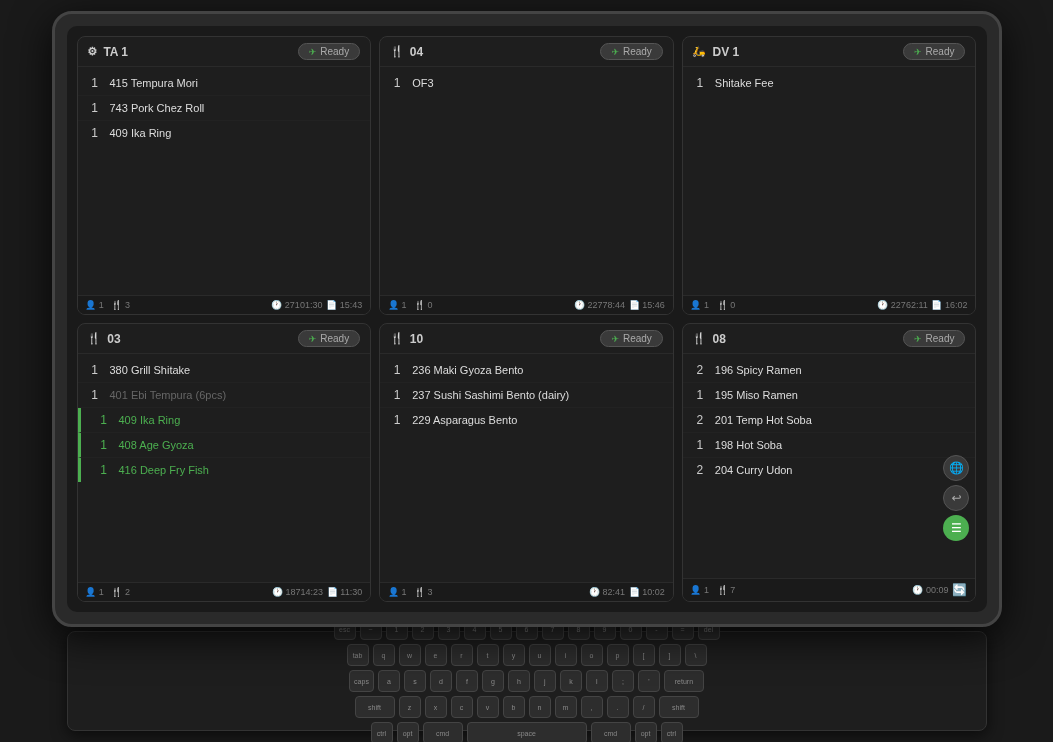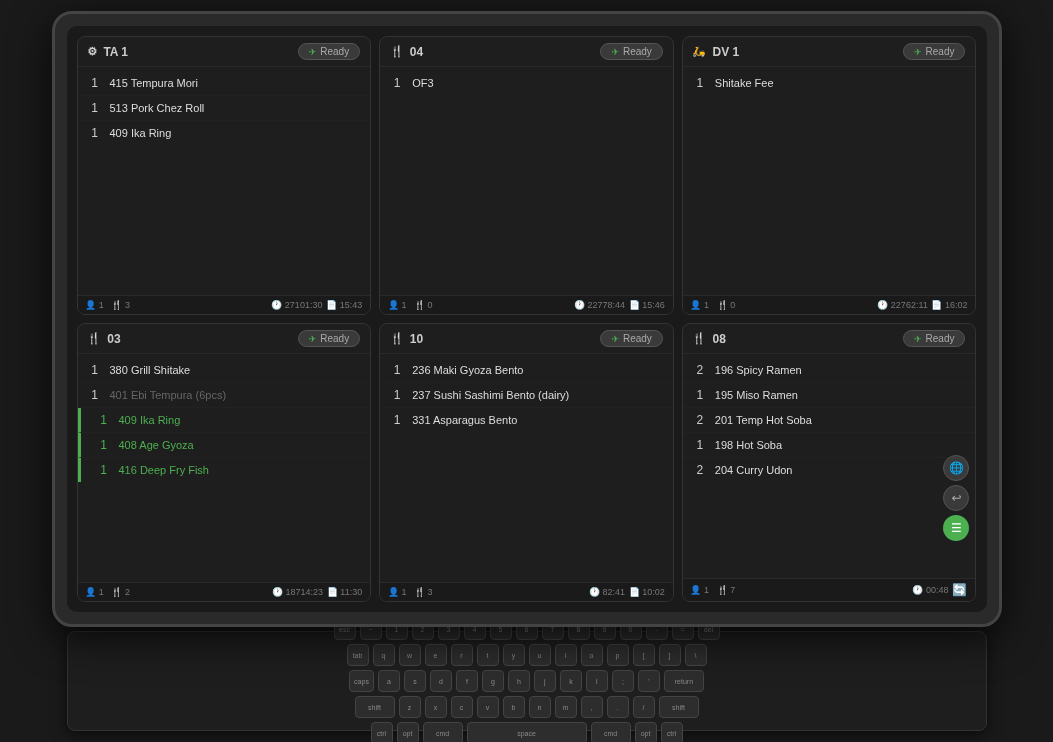--- a/index.html
+++ b/index.html
@@ -268,21 +268,21 @@
               <span>Ready</span>
             </button>
           </div>
           <div class="card-items">
             <div class="item-row">
               <span class="item-qty">1</span>
               <span class="item-name">415 Tempura Mori</span>
             </div>
             <div class="item-row">
               <span class="item-qty">1</span>
-              <span class="item-name">513 Pork Chez Roll</span>
+              <span class="item-name">743 Pork Chez Roll</span>
             </div>
             <div class="item-row">
               <span class="item-qty">1</span>
               <span class="item-name">409 Ika Ring</span>
             </div>
           </div>
           <div class="card-footer">
             <div class="footer-left">
               <span class="footer-stat">
                 <span>👤</span>
@@ -456,21 +456,21 @@
             <div class="item-row">
               <span class="item-qty">1</span>
               <span class="item-name">236 Maki Gyoza Bento</span>
             </div>
             <div class="item-row">
               <span class="item-qty">1</span>
               <span class="item-name">237 Sushi Sashimi Bento (dairy)</span>
             </div>
             <div class="item-row">
               <span class="item-qty">1</span>
-              <span class="item-name">331 Asparagus Bento</span>
+              <span class="item-name">229 Asparagus Bento</span>
             </div>
           </div>
           <div class="card-footer">
             <div class="footer-left">
               <span class="footer-stat">
                 <span>👤</span>
                 <span>1</span>
               </span>
               <span class="footer-stat">
                 <span>🍴</span>
@@ -534,21 +534,21 @@
                 <span>1</span>
               </span>
               <span class="footer-stat">
                 <span>🍴</span>
                 <span>7</span>
               </span>
             </div>
             <div class="footer-right">
               <span class="footer-stat">
                 <span>🕐</span>
-                <span>00:48</span>
+                <span>00:09</span>
               </span>
               <span class="refresh-icon">🔄</span>
             </div>
           </div>
         </div>
       </div>
   </div>
   <div class="keyboard" id="keyboard-container">
   <div class="keyboard-row">
         <div class="key" style="font-size: 7px; color: rgb(136, 136, 136); min-width: 22px;">esc</div>

